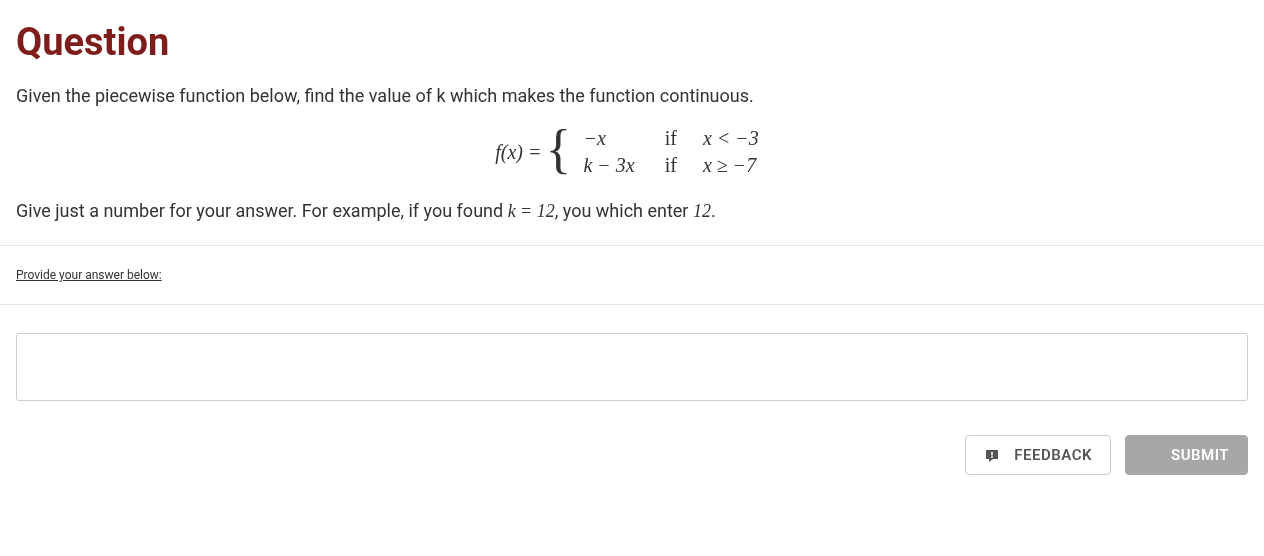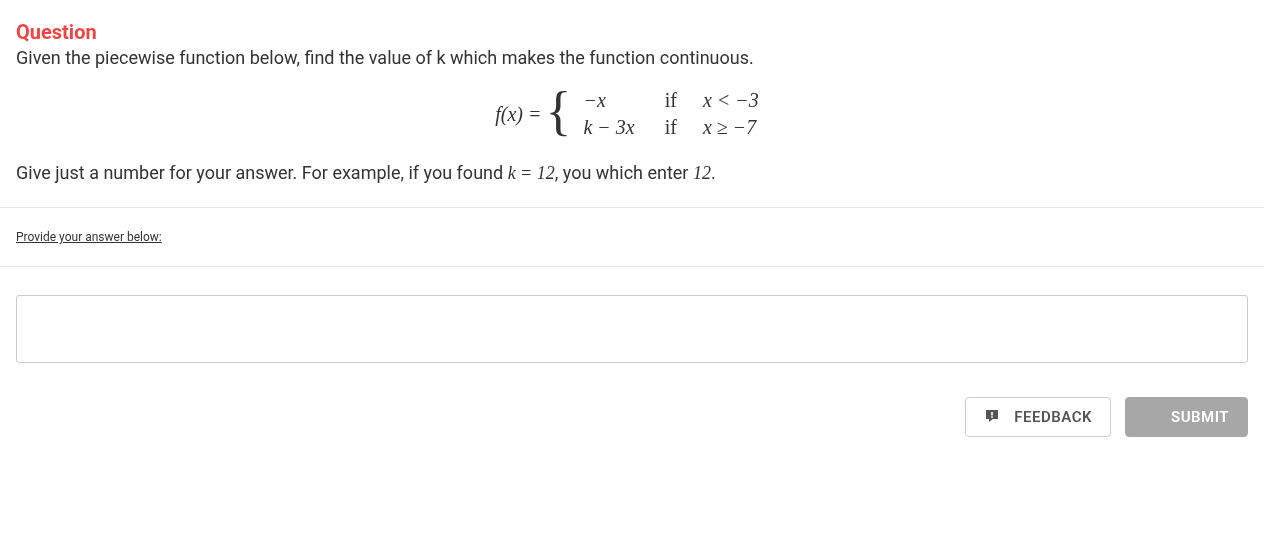--- a/index.html
+++ b/index.html
@@ -8,23 +8,24 @@
       padding: 0;
     }
     body {
       font-family: -apple-system, BlinkMacSystemFont, "Segoe UI", Roboto, "Helvetica Neue", Arial, sans-serif;
       color: #333;
       background: #fff;
       width: 1264px;
       padding: 20px 16px 16px 16px;
     }
     .title {
-      font-size: 20px;
+      font-size: 38px;
       font-weight: 700;
-      color: #ef4444;
+      color: #7f1d1d;
+      margin-bottom: 18px;
     }
     .prompt {
       font-size: 18px;
       color: #333;
       line-height: 1.5;
       margin-bottom: 16px;
     }
     .equation {
       text-align: center;
       font-family: "Times New Roman", Times, serif;
@@ -102,21 +103,21 @@
     }
     .button-row {
       display: flex;
       justify-content: flex-end;
       gap: 14px;
       margin-top: 34px;
       align-items: center;
     }
     .btn {
       display: inline-flex;
-      align-items: flex-start;
+      align-items: flex-end;
       gap: 14px;
       padding: 10px 18px;
       border: 1px solid #ccc;
       background: #fff;
       color: #555;
       font-size: 15px;
       font-weight: 600;
       letter-spacing: 0.5px;
       border-radius: 4px;
       cursor: pointer;

